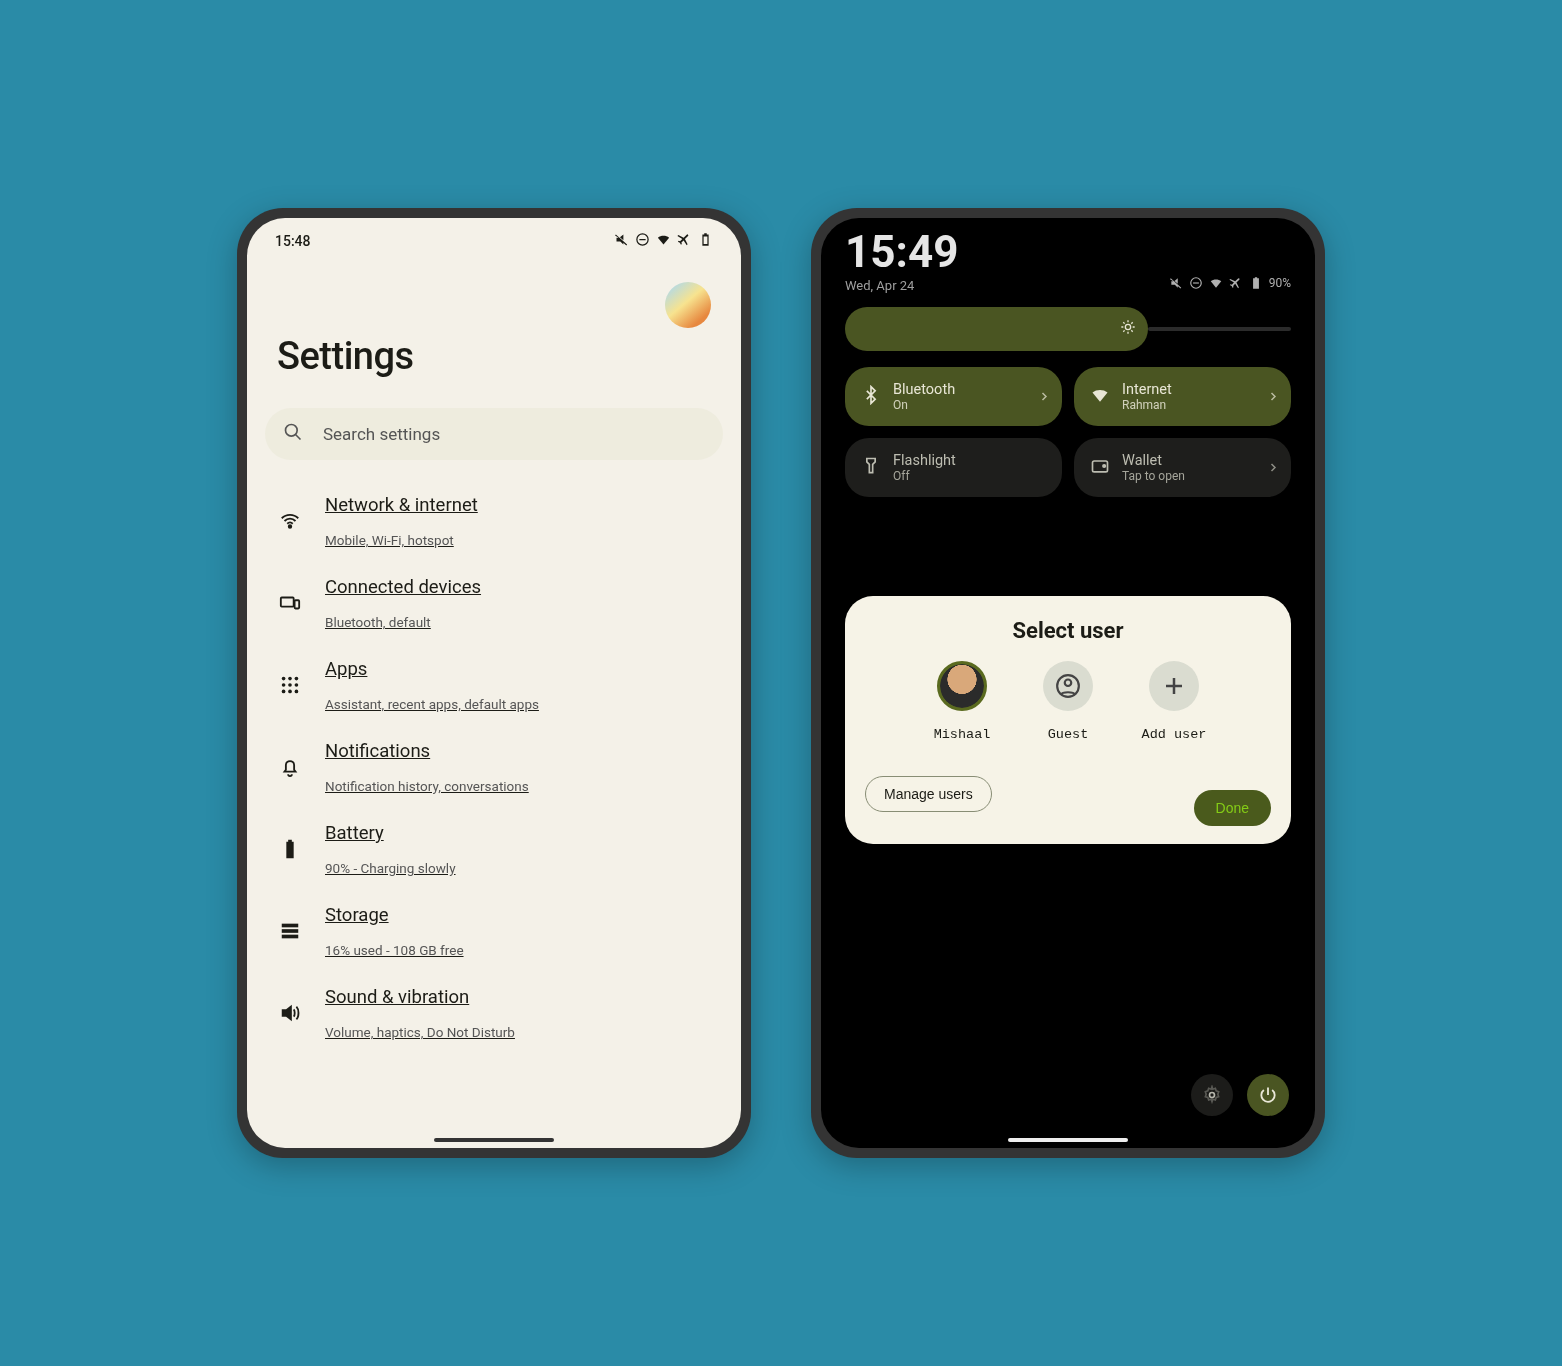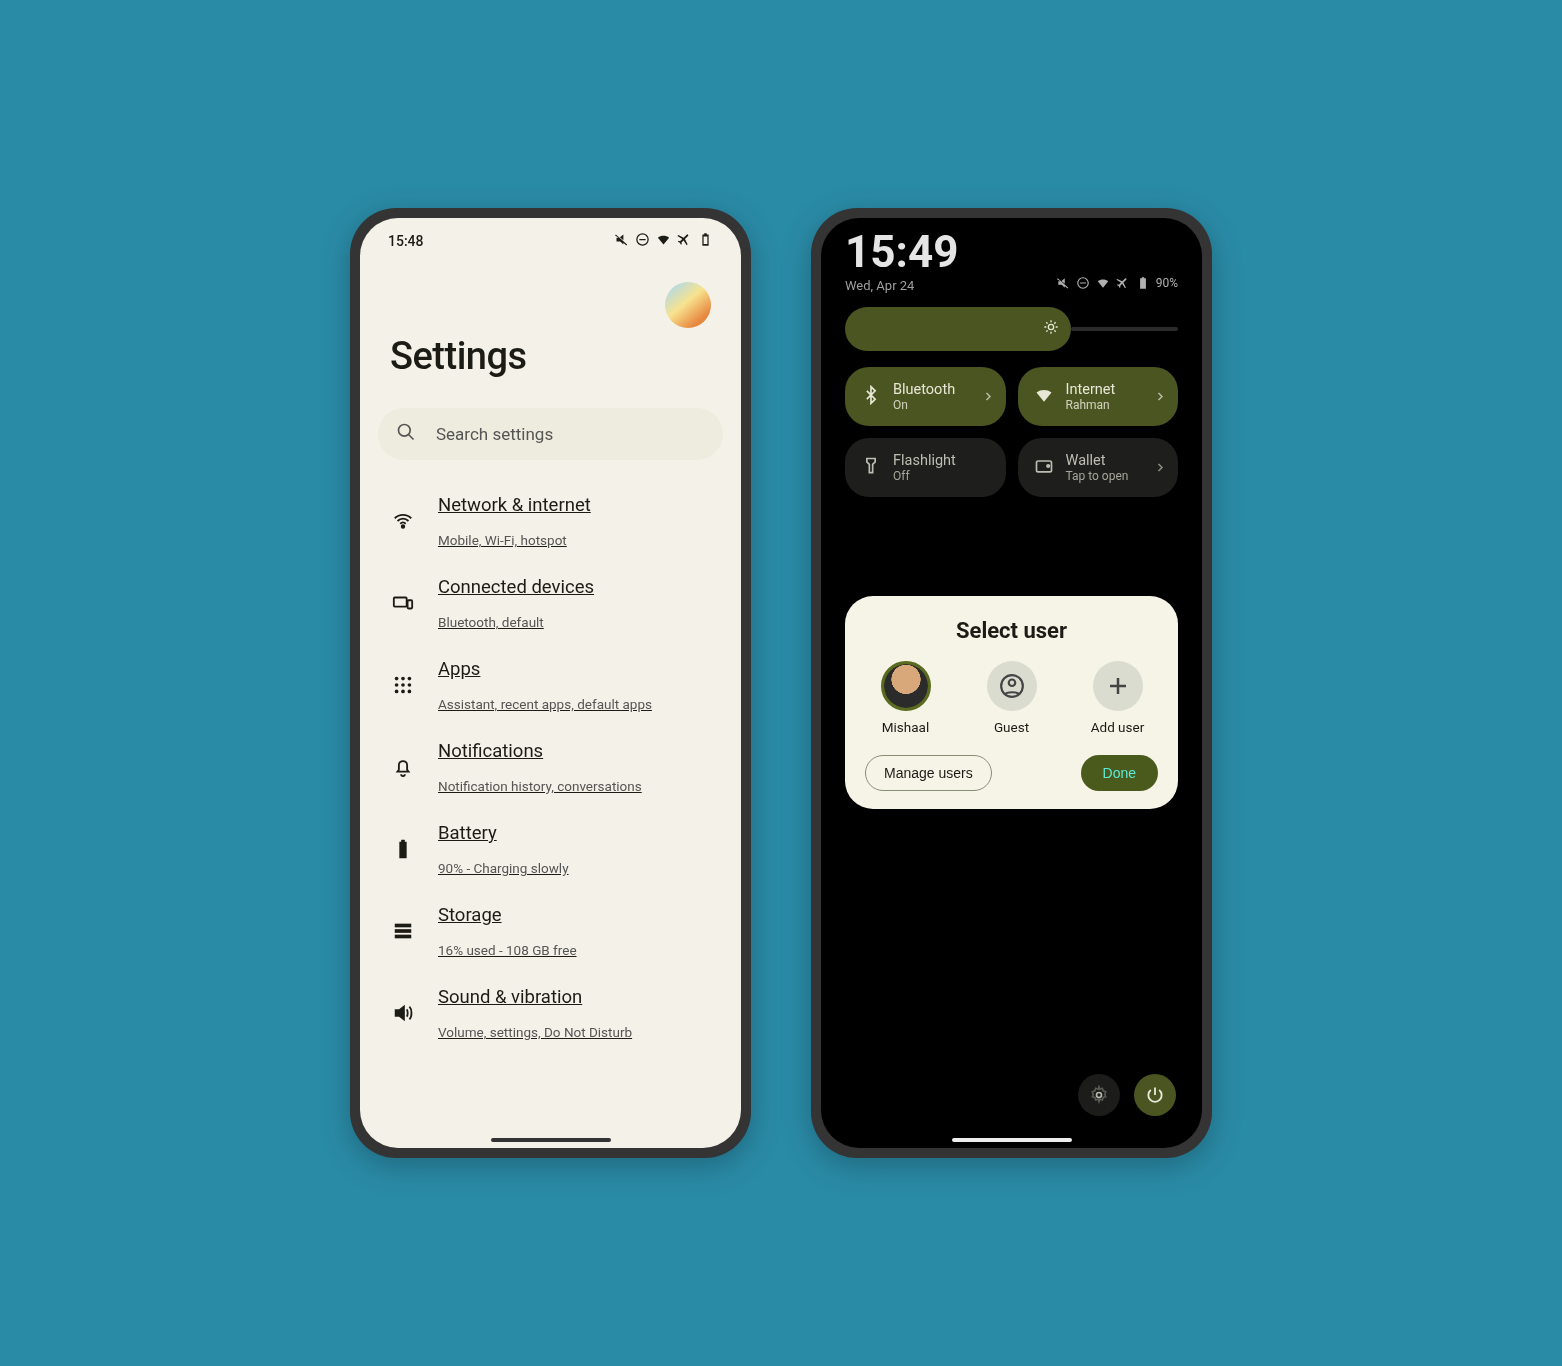--- a/index.html
+++ b/index.html
@@ -7,21 +7,21 @@
     background: #2a8ba7;
     font-family: -apple-system, BlinkMacSystemFont, 'Segoe UI', Roboto, sans-serif;
     width: 1562px;
     height: 1366px;
     display: flex;
     justify-content: center;
     align-items: center;
     gap: 60px;
   }
   .phone {
-    width: 401px;
+    width: 514px;
     height: 950px;
     background: #343434;
     border-radius: 46px;
     padding: 10px;
     position: relative;
     box-shadow: 0 8px 30px rgba(0,0,0,0.25);
   }
   .phone::before{
     content:"";
     position:absolute; left:50%; top:20px; transform:translateX(-50%);
@@ -105,32 +105,32 @@
   .tile .chev svg{width:12px;height:12px;}
 
   
   .modal {
     position:absolute; top:378px; left:24px; right:24px;
     background:#f6f3e7; border-radius:28px; padding:22px 20px 18px;
     color:#1c1c16;
   }
   .modal h2 { font-size:22px; font-weight:700; text-align:center; margin-bottom:18px;}
   .users { display:flex; justify-content:center; gap:30px; margin-bottom:20px;}
-  .user { display:flex; flex-direction:column; align-items:center; gap:8px; width:76px;}
+  .user { display:flex; flex-direction:column; align-items:center; gap:16px; width:76px;font-family:Liberation Mono, monospace;}
   .user .av { width:50px; height:50px; border-radius:50%; background:#dadcd0;
     display:flex; align-items:center; justify-content:center; font-size:26px; color:#444;}
   .user.sel .av { background:#5a6a1f; border:3px solid #5a6a1f; overflow:hidden; }
   .user.sel .av .face{ width:100%; height:100%; border-radius:50%;
     background: radial-gradient(circle at 50% 35%, #d9a87a 0 40%, #2b2b2b 41% 100%); }
   .user .nm { font-size:13.5px; text-align:center;}
   .modal .btns { display:flex; justify-content:space-between; align-items:center;}
   .btn-outline { border:1.5px solid #888d75; background:transparent; padding:9px 18px;
     border-radius:22px; font-size:14px; color:#1c1c16;}
-  .btn-solid { background:#4a5a1c; color:#5eead4; padding:10px 22px; border:none;
-    border-radius:22px; font-size:14px;}
+  .btn-solid { background:#4a5a1c; color:#84cc16; padding:10px 22px; border:none;
+    border-radius:22px; font-size:14px;margin-top:28px;}
 
   .qs-footer { position:absolute; bottom:32px; right:26px; display:flex; gap:14px;}
   .qs-footer .fbtn{ width:42px; height:42px; border-radius:50%; background:#1c1c1a;
     display:flex; align-items:center; justify-content:center; color:#b7b7ad;}
   .qs-footer .fbtn.on{ background:#4a5522; color:#e9e7d7;}
   .qs-footer .fbtn svg{width:20px;height:20px;}
   .navbar.light{ background:#eee; }
 </style>
 </head>
 <body>
@@ -255,21 +255,21 @@
       </div>
       <div class="item">
         <span class="icon">
             <svg viewBox="0 0 24 24" fill="none" stroke="currentColor" stroke-width="2">
               <path d="M4 9v6h4l5 4V5L8 9H4z" fill="currentColor"></path>
               <path d="M16 8c1.5 1.5 1.5 6.5 0 8M19 5c3 3 3 11 0 14"></path>
             </svg>
           </span>
         <span class="txt">
             <div class="t">Sound &amp; vibration</div>
-            <div class="s">Volume, settings, Do Not Disturb</div>
+            <div class="s">Volume, haptics, Do Not Disturb</div>
           </span>
       </div>
     </div>
 
     <div class="navbar"></div>
   </div>
 </div>
 
 <div class="phone">
   <div class="screen dark">

